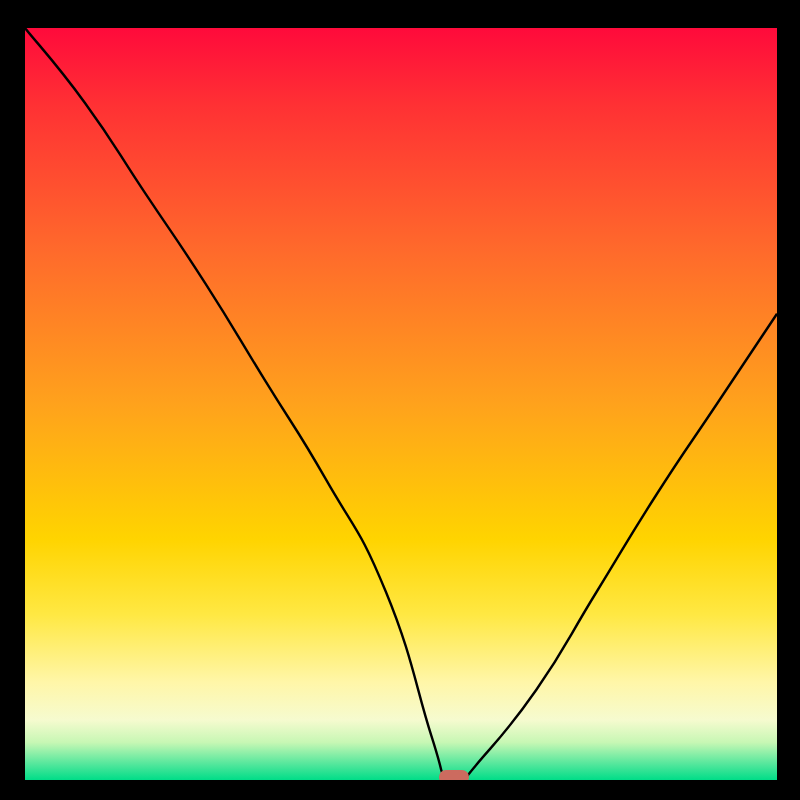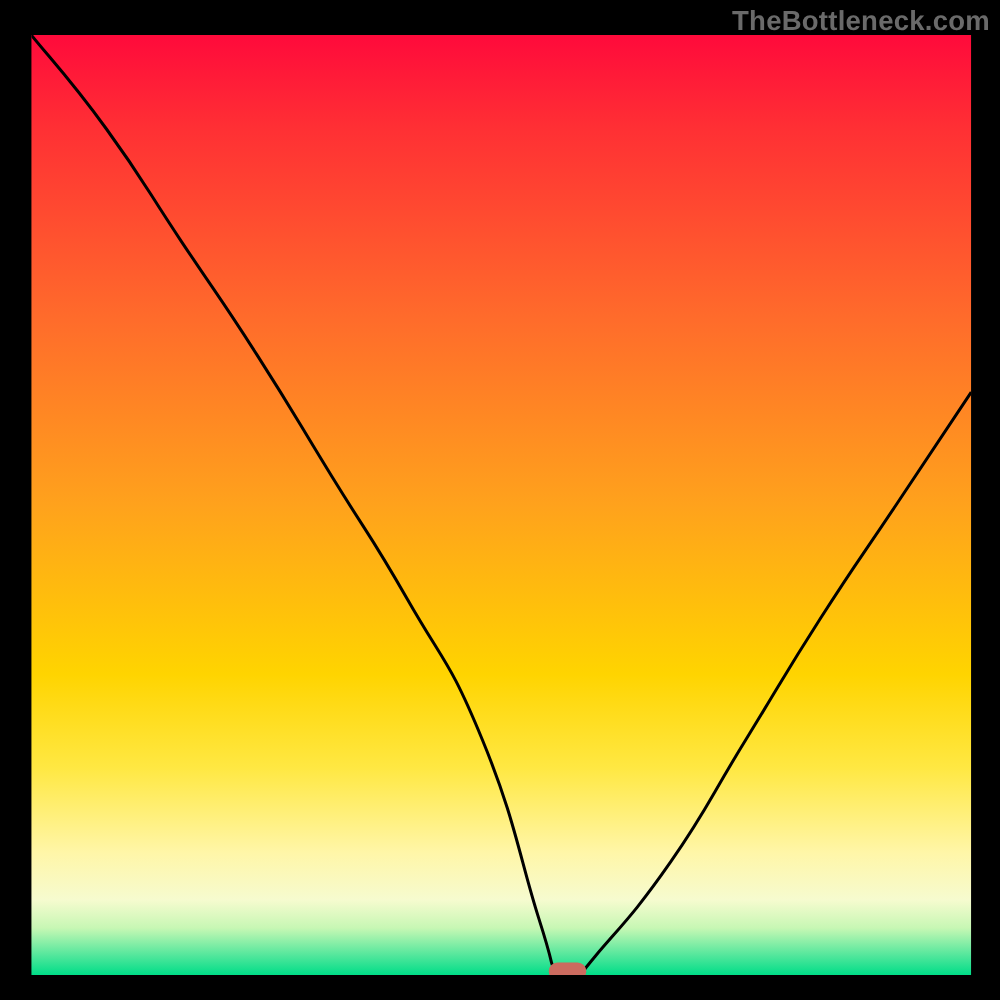--- a/index.html
+++ b/index.html
@@ -69,21 +69,20 @@
     border-radius: 7px;
     background: #cc6b5f;
     transform: translate(-50%, -50%);
     z-index: 2;
   }
 </style>
 </head>
 <body>
 
 <div class="chart-wrap">
-  <div class="watermark">TheBottleneck.com</div>
 
   <div class="plot-area">
     <div class="gradient-bg"></div>
 
     <svg class="curve" viewBox="0 0 752 752" preserveAspectRatio="none">
       <path id="curve-path" d="M 0.00 0.00 C 15.04 18.80, 30.08 33.84, 60.16 75.20 C 90.24 116.56, 90.24 120.32, 120.32 165.44 C 150.40 210.56, 150.40 208.68, 180.48 255.68 C 210.56 302.68, 210.56 304.56, 240.64 353.44 C 270.72 402.32, 270.72 398.56, 300.80 451.20 C 330.88 503.84, 334.64 500.08, 360.96 564.00 C 387.28 627.92, 391.04 659.88, 406.08 706.88 C 421.12 753.88, 413.60 740.72, 421.12 752.00 C 428.64 763.28, 428.64 755.76, 436.16 752.00 C 443.68 748.24, 432.40 759.52, 451.20 736.96 C 470.00 714.40, 481.28 705.00, 511.36 661.76 C 541.44 618.52, 541.44 612.88, 571.52 564.00 C 601.60 515.12, 601.60 513.24, 631.68 466.24 C 661.76 419.24, 661.76 421.12, 691.84 376.00 C 721.92 330.88, 736.96 308.32, 752.00 285.76" fill="none" stroke-width="2.4" stroke="#000000"></path>
     </svg>
 
     <div id="marker" class="marker" style="background: rgb(204, 107, 95); left: 428.64px; top: 749px;"></div>
   </div>

